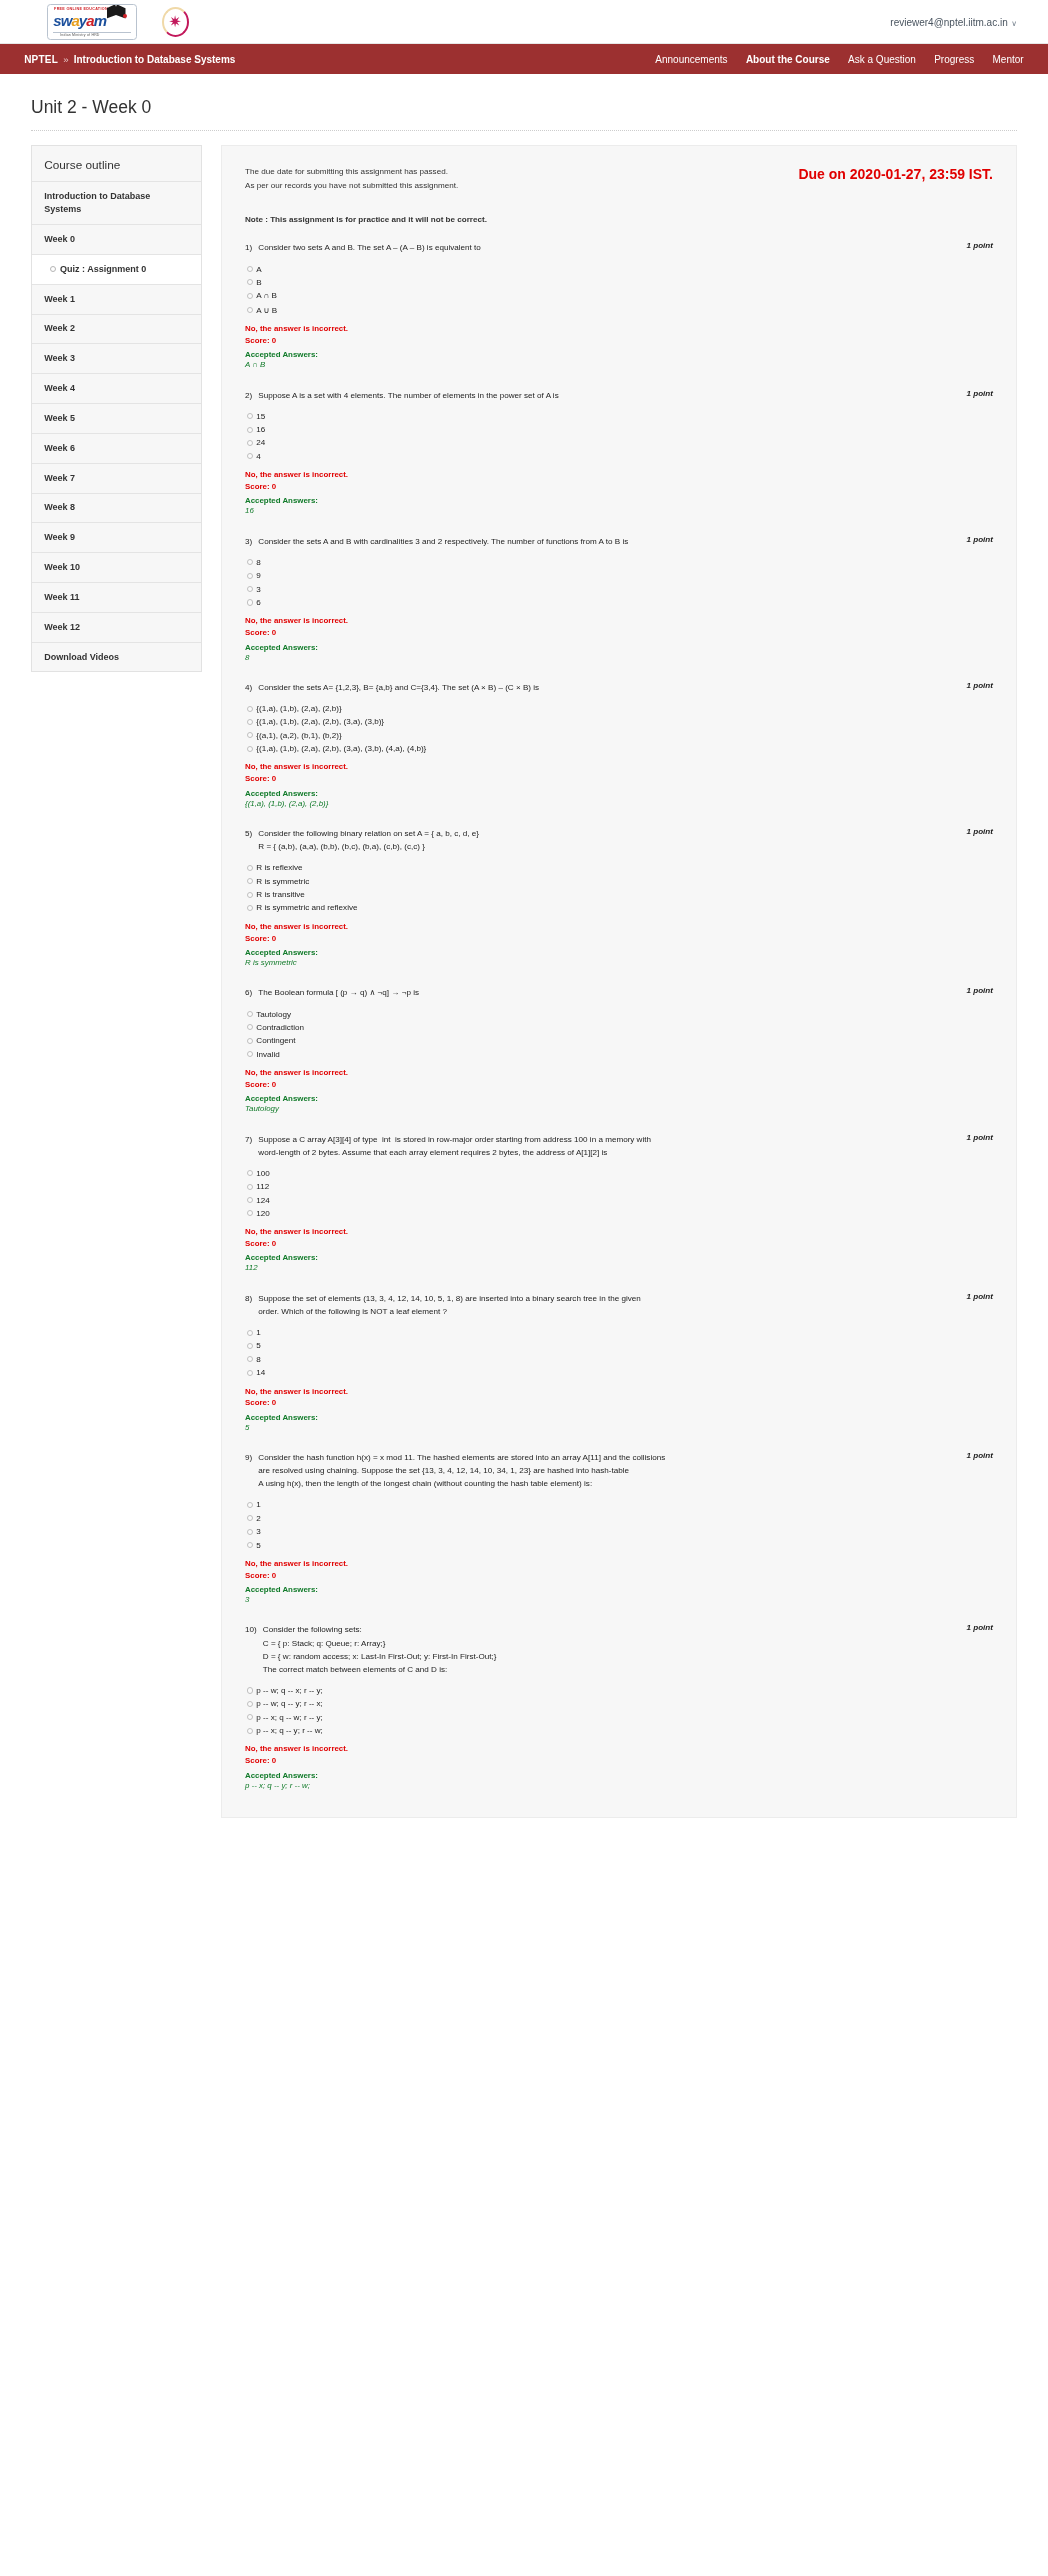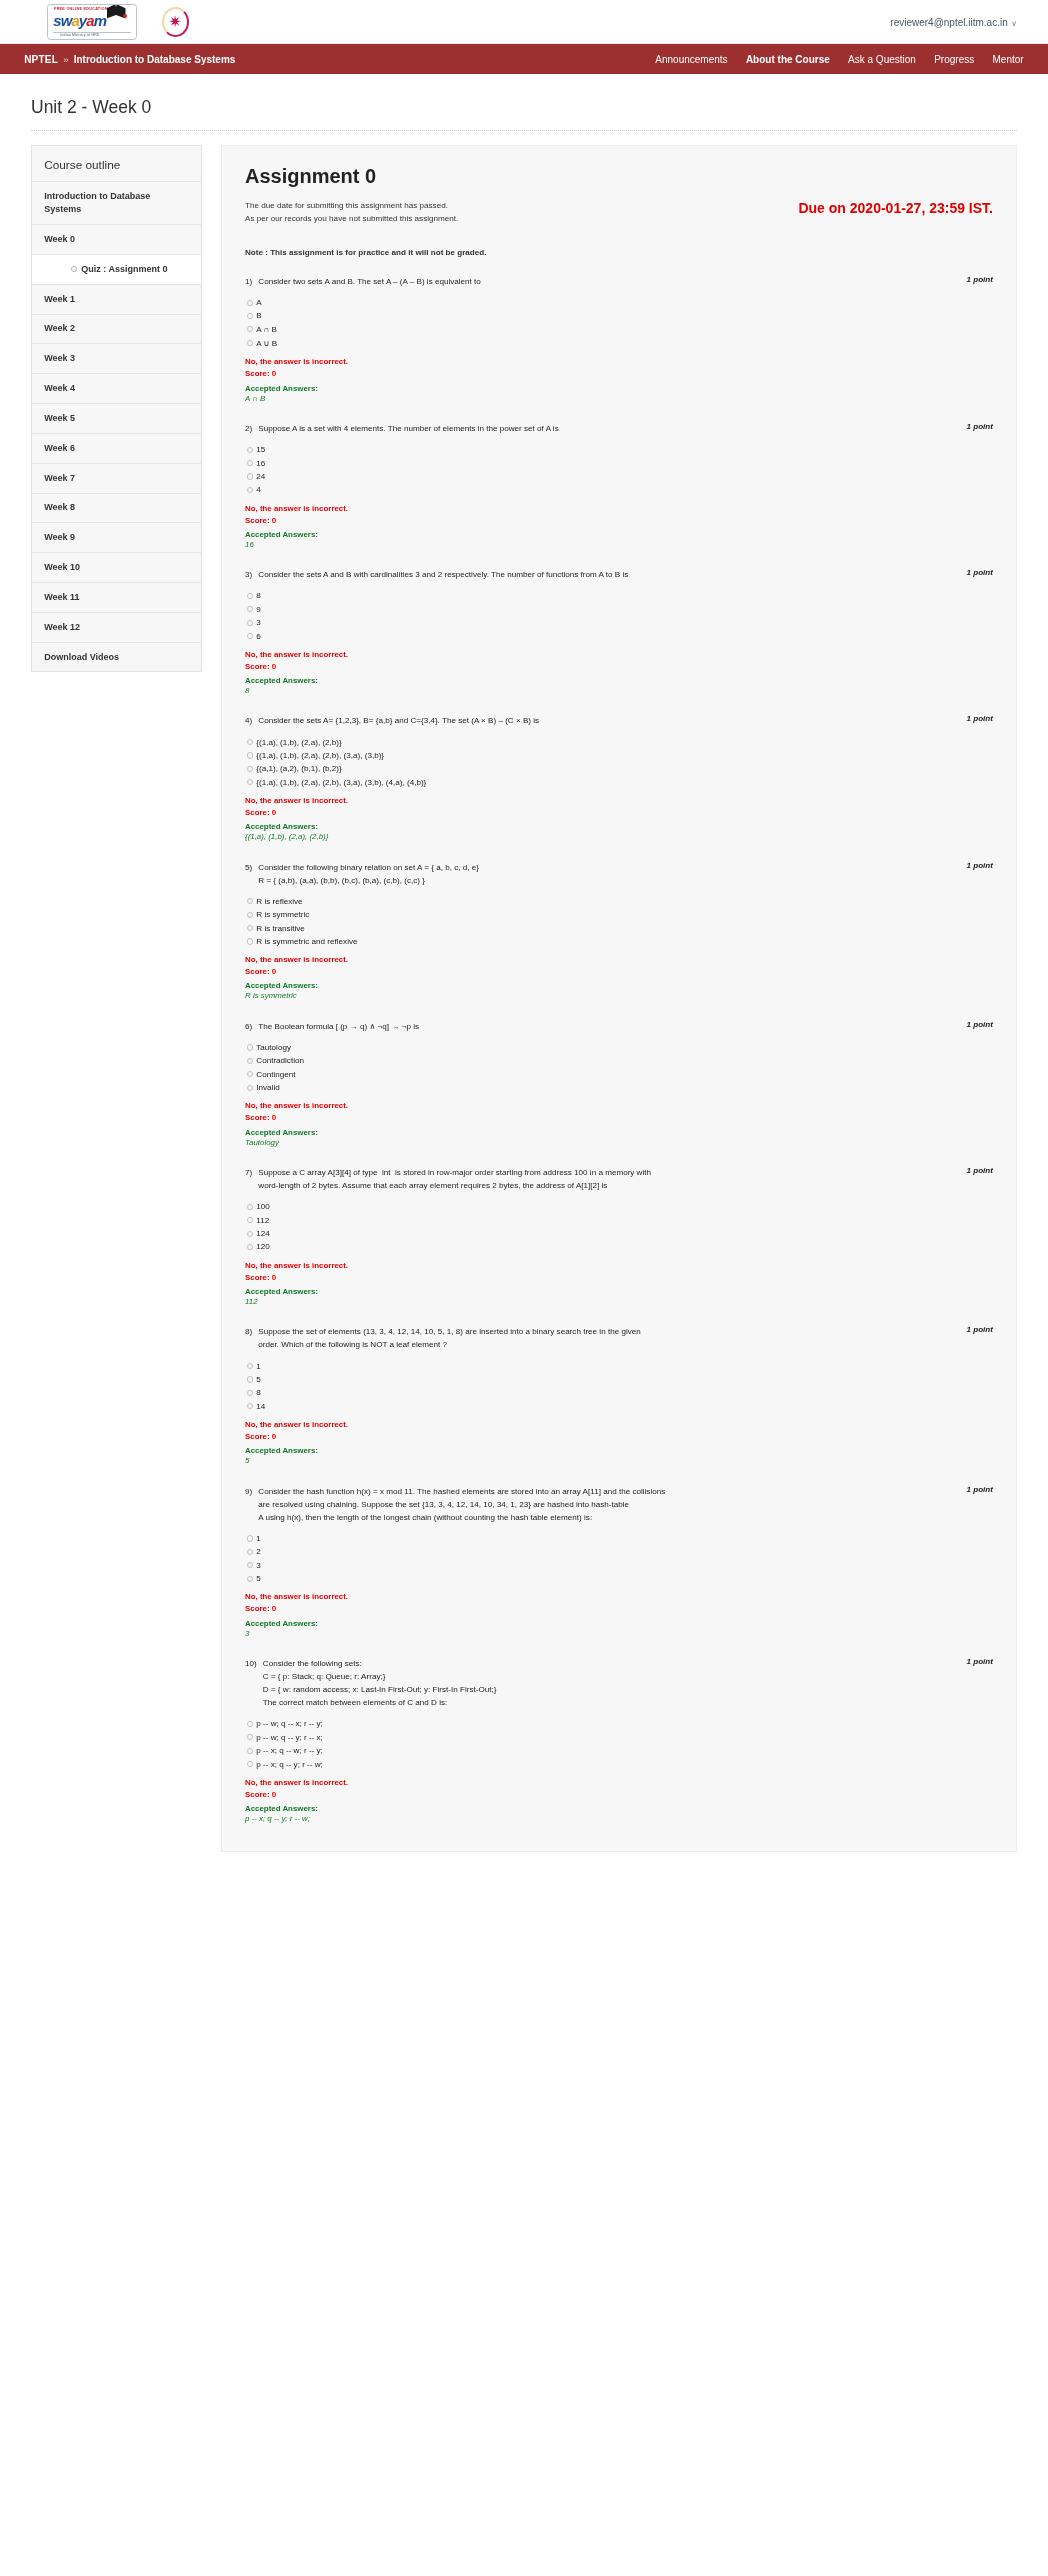--- a/index.html
+++ b/index.html
@@ -143,21 +143,21 @@
     font-weight:bold;
     color:#333;
     border-top:0.9px solid #e4e4e4;
     line-height:1.45;
     cursor:pointer;
   }
   .sidebar .item.quiz {
     background:#fff;
     font-weight:bold;
     padding-left:17.5px;
-    display:flex; align-items:center; gap:4.4px;justify-content:center;
+    display:flex; align-items:center; gap:4.4px;
   }
   .sidebar .item.quiz .radio {
     width:6.1px; height:6.1px; border-radius:50%;
     border:0.9px solid #b5b5b5; background:#fff;
     display:inline-block; flex:0 0 6.1px;
   }
   .sidebar .item.last { border-bottom:none; }
 
   
   .main {
@@ -264,29 +264,28 @@
     <div class="item">Week 7</div>
     <div class="item">Week 8</div>
     <div class="item">Week 9</div>
     <div class="item">Week 10</div>
     <div class="item">Week 11</div>
     <div class="item">Week 12</div>
     <div class="item last">Download Videos</div>
   </aside>
 
   <section class="main">
-    <h2 class="assign-title">Assignment 0</h2>
     <div class="meta-row">
       <div class="meta-left">
         <div>The due date for submitting this assignment has passed.</div>
         <div>As per our records you have not submitted this assignment.</div>
       </div>
       <div class="due">Due on 2020-01-27, 23:59 IST.</div>
     </div>
-    <div class="note">Note : This assignment is for practice and it will not be graded.</div>
+    <div class="note">Note : This assignment is for practice and it will not be correct.</div>
 
     <div id="questions">
         <div class="q">
           <div class="q-head">
             <div class="q-num-text">
               <span class="q-num">1)</span>
               <div class="q-text-lines">
                 <div>Consider two sets A and B. The set A – (A – B) is equivalent to</div>
               </div>
             </div>

